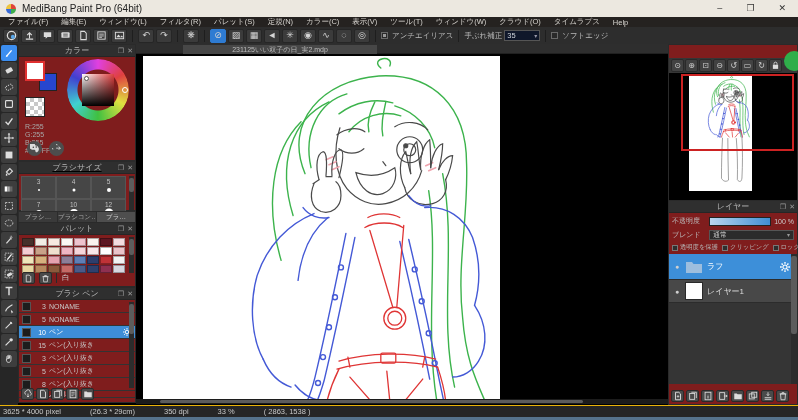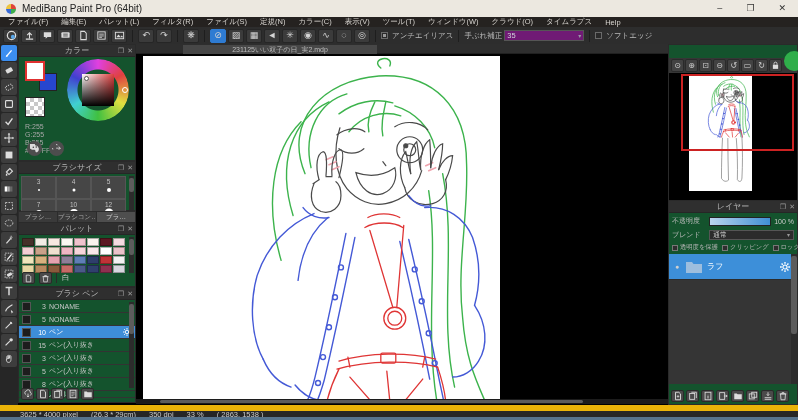--- a/index.html
+++ b/index.html
@@ -17,29 +17,29 @@
   
   #toolbar{position:absolute;left:0;top:27px;width:798px;height:17px;background:#2d2d2d;display:flex;align-items:center;gap:2px;padding:0 3px;}
   .tbtn{width:16px;height:14px;background:#3b3b3b;border:1px solid #262626;border-radius:2px;display:flex;align-items:center;justify-content:center;flex:0 0 auto;}
   .tbtn.active{background:#2e7bd2;border-color:#2e7bd2;}
   .tbtn svg{display:block;}
   .gi{font-size:9px;color:#d5d5d5;line-height:1;}
   .tsep{width:1px;height:12px;background:#1e1e1e;margin:0 3px;flex:0 0 auto;}
   .tlabel{font-size:7.5px;color:#b9b9b9;white-space:nowrap;}
   .tcheck{width:7px;height:7px;border:1px solid #6a6a6a;background:#2a2a2a;display:inline-block;margin-right:2px;position:relative;}
   .tcheck.checked::after{content:"";position:absolute;inset:1px;background:#9a9a9a;}
-  #stabilizer-box{width:80px;height:11px;background:#701a75;border:1px solid #555;display:flex;align-items:center;justify-content:space-between;padding:0 2px;}
+  #stabilizer-box{width:36px;height:11px;background:#0f172a;border:1px solid #555;display:flex;align-items:center;justify-content:space-between;padding:0 2px;}
   #stabilizer-box .val{font-size:7.5px;color:#cfd4da;}
   #stabilizer-box .arr{font-size:6px;color:#99a;}
   
   #toolstrip{position:absolute;left:0;top:44px;width:18px;height:361px;background:#262626;display:flex;flex-direction:column;align-items:center;padding-top:1px;gap:1px;}
   .tool{width:16px;height:16px;background:#3d3d3d;border-radius:2px;display:flex;align-items:center;justify-content:center;flex:0 0 auto;}
   .tool.selected{background:#3c8ef0;}
   
-  .panel{position:absolute;background:#14532d;border:1px solid #2a2a2a;}
+  .panel{position:absolute;background:#7f1d1d;border:1px solid #2a2a2a;}
   .phead{height:12px;background:#2f2f2f;border-bottom:1px solid #262626;display:flex;align-items:center;position:relative;}
   .phead .ptitle{flex:1;text-align:center;font-size:8px;color:#b8b8b8;}
   .phead .pico{position:absolute;right:2px;top:0;display:flex;gap:3px;}
   .phead .pico span{font-size:7px;color:#9a9a9a;line-height:12px;}
   
   #fg-swatch{position:absolute;left:6px;top:16px;width:20px;height:20px;background:#fff;border:2px solid #e03030;z-index:2;}
   #bg-swatch{position:absolute;left:20px;top:28px;width:18px;height:18px;background:#2746cf;border:1px solid #222;z-index:1;}
   #tr-swatch{position:absolute;left:6px;top:52px;width:20px;height:20px;border:1px solid #222;background:repeating-conic-gradient(#c8c8c8 0% 25%,#fff 0% 50%);background-size:8px 8px;}
   #rgbtext{position:absolute;left:6px;top:78px;font-size:7px;color:#a8a8a8;line-height:8px;}
   .wheel{position:absolute;left:48px;top:14px;width:62px;height:62px;border-radius:50%;
@@ -110,21 +110,21 @@
   .lyr.sel{background:#3d8fd9;}
   .lyr.sel .nm{color:#fff;}
   .lthumb{width:18px;height:18px;border:1px solid #2a2a2a;flex:0 0 auto;}
   .lthumb.checker{background:repeating-conic-gradient(#cfcfcf 0% 25%,#fff 0% 50%);background-size:6px 6px;}
   .lthumb.white{background:#fff;}
   .lgear{position:absolute;right:6px;top:50%;transform:translateY(-50%);}
   #layer-scroll{position:absolute;right:0;top:53px;width:6px;height:130px;background:#2c2c2c;}
   #layer-scroll .vthumb{width:6px;left:0;top:2px;height:78px;}
   #layer-foot{position:absolute;left:2px;bottom:2px;display:flex;gap:2px;align-items:center;}
   
-  #statusbar{position:absolute;left:0;top:405px;width:798px;height:12px;background:#262626;border-top:6px solid #eab308;display:flex;align-items:center;gap:13px;padding:0 20px;}
+  #statusbar{position:absolute;left:0;top:405px;width:798px;height:12px;background:#262626;border-top:1px solid #eab308;display:flex;align-items:center;gap:29px;padding:0 3px;}
   #statusbar span{font-size:7.5px;color:#c9c9c9;white-space:nowrap;}
   #bottomstrip{position:absolute;left:0;top:417px;width:798px;height:3px;background:#56738c;}
   svg{display:block;}
 </style>
 </head>
 <body>
 
 <div id="app">
 
   <div id="titlebar">
@@ -133,23 +133,23 @@
     <div id="wincontrols">
       <span>–</span>
       <span>❐</span>
       <span>✕</span>
     </div>
   </div>
 
   <div id="menubar">
     <span>ファイル(F)</span>
     <span>編集(E)</span>
-    <span>パレット(L)</span>
+    <span>ウィンドウ(L)</span>
     <span>フィルタ(R)</span>
-    <span>ファイル(S)</span>
+    <span>パレット(S)</span>
     <span>定規(N)</span>
     <span>カラー(C)</span>
     <span>表示(V)</span>
     <span>ツール(T)</span>
     <span>ウィンドウ(W)</span>
     <span>クラウド(O)</span>
     <span>タイムラプス</span>
     <span>Help</span>
   </div>
 
@@ -384,21 +384,21 @@
         </svg>
       </div>
     <div class="roundbtn" style="left:30px;top:96px;">
         <svg width="10" height="10" viewBox="0 0 12 12">
           <path d="M6 1.5A4.5 4.5 0 101.5 6" fill="none" stroke="#ddd" stroke-width="1.2"></path>
           <path d="M5 5h5l-2-2M10 5l-2 2" stroke="#ddd" fill="none"></path>
         </svg>
       </div>
   </div>
 
-  <div class="panel" style="left:18px;top:161px;width:118px;height:50px;">
+  <div class="panel" style="left:18px;top:161px;width:118px;height:50px;text-decoration:underline;">
     <div class="phead">
       <span class="ptitle">ブラシサイズ</span>
       <span class="pico">
         <span>❐</span>
         <span>✕</span>
       </span>
     </div>
     <div class="bs-grid">
       <div class="bs-cell">
           <span class="num">3</span>
@@ -850,20 +850,25 @@
             <path d="M1 2h6l1.5 2H17v9H1z" fill="#9dbede"></path>
           </svg>
         <span class="nm">ラフ</span>
         <svg class="lgear" width="12" height="12" viewBox="0 0 14 14">
             <circle cx="7" cy="7" r="2.4" fill="none" stroke="#fff" stroke-width="1.3"></circle>
             <g stroke="#fff" stroke-width="1.6">
               <path d="M7 1.2v2M7 10.8v2M1.2 7h2M10.8 7h2M3 3l1.4 1.4M9.6 9.6 11 11M11 3 9.6 4.4M4.4 9.6 3 11"></path>
             </g>
           </svg>
       </div>
+      <div class="lyr layer">
+        <span class="vis">●</span>
+        <span class="lthumb white"></span>
+        <span class="nm">レイヤー1</span>
+      </div>
     </div>
     <div id="layer-scroll">
         <div class="vthumb"></div>
       </div>
     <div id="layer-foot">
       <div class="sqbtn">
           <svg width="10" height="10" viewBox="0 0 12 12">
             <path d="M3 1.5h4l2 2v7H3z" fill="none" stroke="#ddd" stroke-width="1.1"></path>
             <path d="M4.5 6.5h3M6 5v3" stroke="#ddd" stroke-width=".9"></path>
           </svg>

